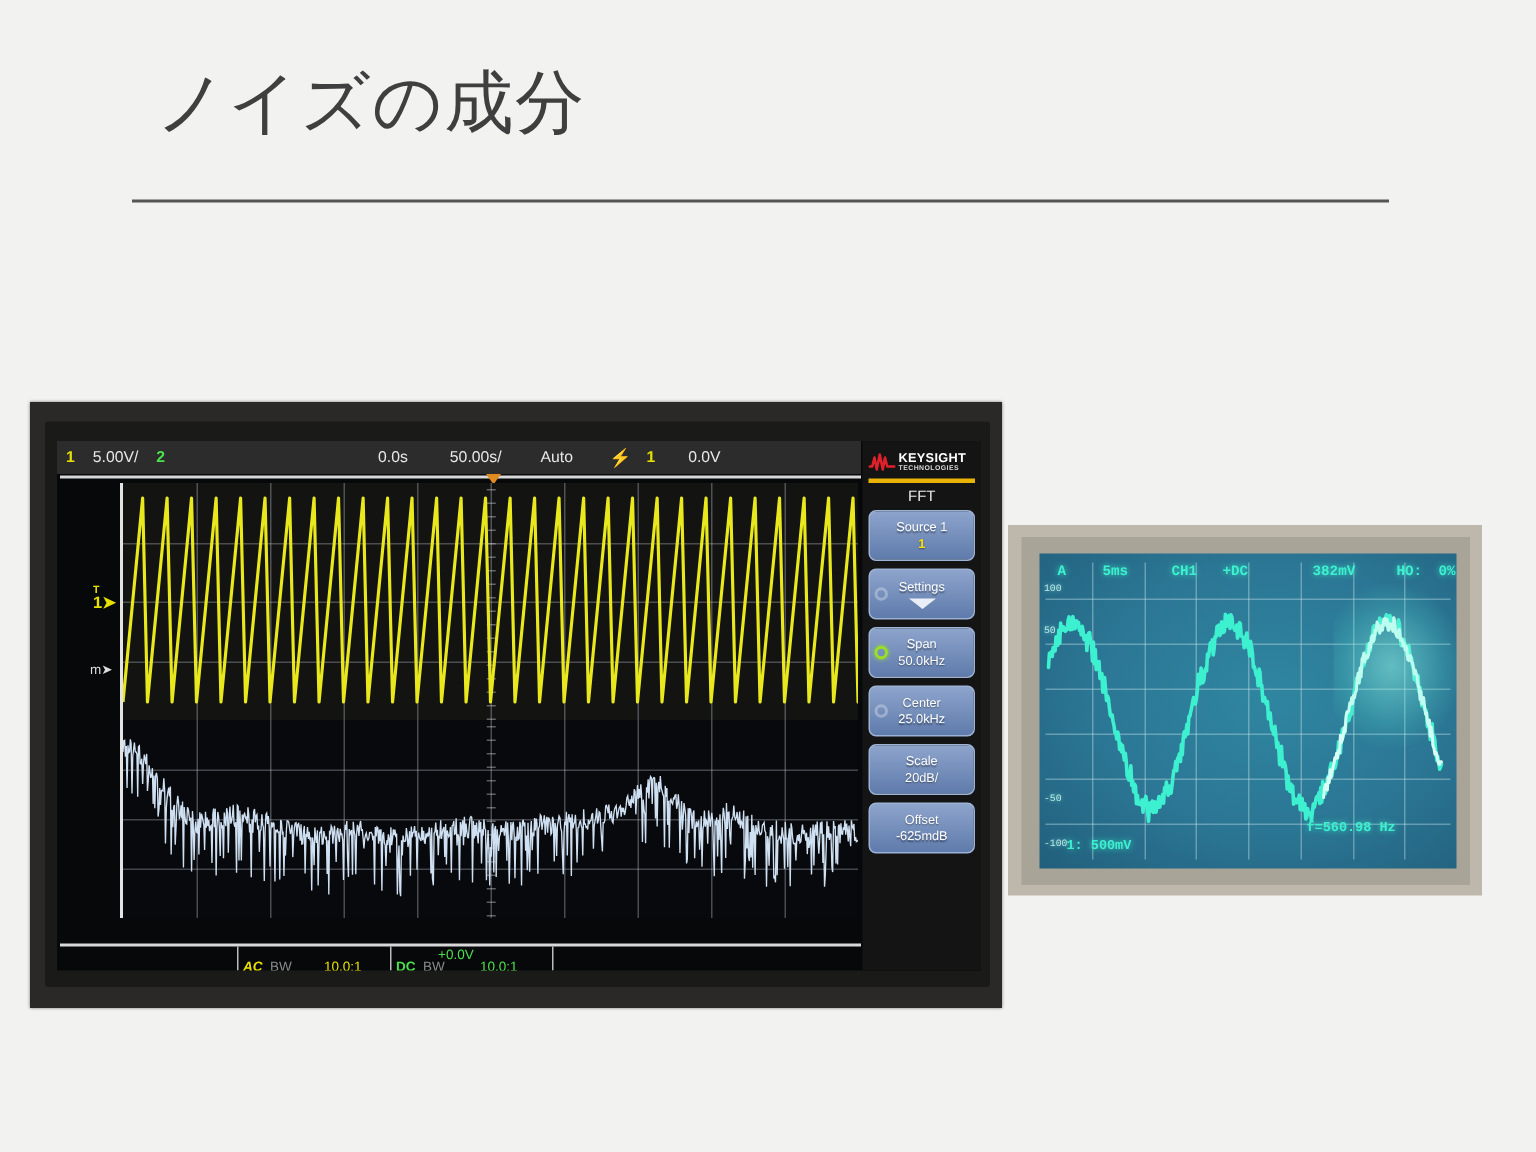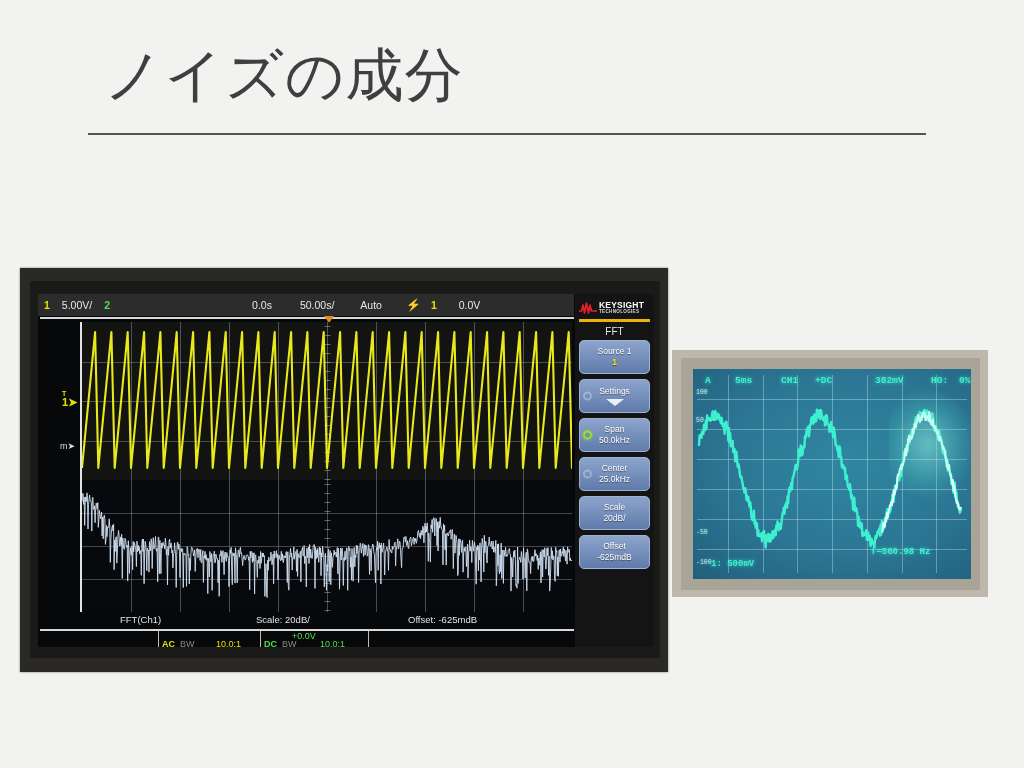--- a/index.html
+++ b/index.html
@@ -12,21 +12,21 @@
   #slide {
     position: relative;
     width: 1024px; height: 768px;
     background: #f2f2f0;
   }
 
   
   #slide-title {
     position: absolute;
     left: 104px; top: 44px;
-    font-size: 58px;
+    font-size: 46px;
     font-weight: 400;
     color: #3f3f3f;
     letter-spacing: 1px;
     line-height: 1.08;
     white-space: nowrap;
   }
   #title-rule {
     position: absolute;
     left: 88px; top: 133px;
     width: 838px; height: 2px;
@@ -376,34 +376,29 @@
                 <line x1="242.5" x2="248.5" y1="94.5" y2="94.5" stroke="rgba(205,212,225,.42)" stroke-width="1"></line>
                 <line x1="242.5" x2="248.5" y1="103.5" y2="103.5" stroke="rgba(205,212,225,.42)" stroke-width="1"></line>
                 <line x1="242.5" x2="248.5" y1="112.5" y2="112.5" stroke="rgba(205,212,225,.42)" stroke-width="1"></line>
                 <line x1="242.5" x2="248.5" y1="121.5" y2="121.5" stroke="rgba(205,212,225,.42)" stroke-width="1"></line>
                 <line x1="242.5" x2="248.5" y1="130.5" y2="130.5" stroke="rgba(205,212,225,.42)" stroke-width="1"></line>
               </g>
             <path id="fft-path" fill="none" stroke="#cfe0f2" stroke-width="0.9" d="M 0.0 21.4 L 0.5 13.8 L 1.1 13.5 L 1.6 24.4 L 2.2 17.3 L 2.7 45.4 L 3.3 16.9 L 3.8 21.8 L 4.4 21.2 L 4.9 12.9 L 5.4 15.7 L 6.0 49.0 L 6.5 24.5 L 7.1 19.1 L 7.6 15.0 L 8.2 21.2 L 8.7 21.2 L 9.3 22.6 L 9.8 51.1 L 10.3 17.8 L 10.9 17.2 L 11.4 29.1 L 12.0 29.4 L 12.5 25.8 L 13.1 42.7 L 13.6 29.9 L 14.2 23.1 L 14.7 25.4 L 15.2 29.4 L 15.8 22.6 L 16.3 47.3 L 16.9 39.5 L 17.4 30.2 L 18.0 34.9 L 18.5 38.6 L 19.1 36.7 L 19.6 32.1 L 20.1 56.0 L 20.7 37.0 L 21.2 58.8 L 21.8 37.3 L 22.3 35.2 L 22.9 38.8 L 23.4 64.4 L 24.0 59.3 L 24.5 45.4 L 25.0 56.7 L 25.6 47.0 L 26.1 46.9 L 26.7 47.4 L 27.2 38.8 L 27.8 47.0 L 28.3 82.4 L 28.9 58.2 L 29.4 52.2 L 29.9 48.0 L 30.5 45.1 L 31.0 51.0 L 31.6 44.4 L 32.1 89.7 L 32.7 59.9 L 33.2 71.5 L 33.8 57.7 L 34.3 56.7 L 34.8 83.1 L 35.4 71.0 L 35.9 57.0 L 36.5 50.5 L 37.0 54.4 L 37.6 66.0 L 38.1 64.0 L 38.7 56.9 L 39.2 65.7 L 39.7 54.3 L 40.3 98.4 L 40.8 58.0 L 41.4 65.2 L 41.9 68.9 L 42.5 69.3 L 43.0 58.2 L 43.6 59.8 L 44.1 64.2 L 44.6 67.3 L 45.2 65.2 L 45.7 101.0 L 46.3 60.7 L 46.8 68.7 L 47.4 93.4 L 47.9 74.5 L 48.5 67.7 L 49.0 74.7 L 49.5 75.1 L 50.1 65.9 L 50.6 89.7 L 51.2 61.5 L 51.7 71.8 L 52.3 62.5 L 52.8 64.4 L 53.4 67.5 L 53.9 70.1 L 54.4 86.6 L 55.0 61.2 L 55.5 71.8 L 56.1 65.1 L 56.6 70.7 L 57.2 66.8 L 57.7 74.1 L 58.3 71.0 L 58.8 70.4 L 59.3 95.3 L 59.9 63.1 L 60.4 59.0 L 61.0 71.5 L 61.5 59.1 L 62.1 103.7 L 62.6 72.2 L 63.2 61.3 L 63.7 64.2 L 64.2 71.2 L 64.8 90.6 L 65.3 68.0 L 65.9 71.2 L 66.4 70.2 L 67.0 92.1 L 67.5 61.7 L 68.1 66.8 L 68.6 70.8 L 69.1 58.8 L 69.7 62.1 L 70.2 88.5 L 70.8 65.1 L 71.3 57.7 L 71.9 69.1 L 72.4 67.4 L 73.0 63.6 L 73.5 56.5 L 74.0 68.9 L 74.6 71.3 L 75.1 68.1 L 75.7 101.8 L 76.2 56.9 L 76.8 57.7 L 77.3 93.7 L 77.9 60.4 L 78.4 72.9 L 78.9 93.7 L 79.5 63.0 L 80.0 68.1 L 80.6 63.2 L 81.1 62.3 L 81.7 65.3 L 82.2 64.9 L 82.8 69.0 L 83.3 58.2 L 83.8 62.5 L 84.4 74.9 L 84.9 69.2 L 85.5 104.8 L 86.0 66.4 L 86.6 75.2 L 87.1 61.1 L 87.7 59.3 L 88.2 68.2 L 88.7 64.2 L 89.3 63.1 L 89.8 73.0 L 90.4 70.3 L 90.9 87.9 L 91.5 73.6 L 92.0 73.4 L 92.6 62.8 L 93.1 69.8 L 93.6 71.5 L 94.2 107.4 L 94.7 75.5 L 95.3 63.0 L 95.8 62.1 L 96.4 69.3 L 96.9 64.1 L 97.5 71.5 L 98.0 97.6 L 98.5 73.7 L 99.1 68.2 L 99.6 71.6 L 100.2 68.6 L 100.7 69.2 L 101.3 107.6 L 101.8 73.1 L 102.4 74.3 L 102.9 73.5 L 103.4 75.0 L 104.0 74.7 L 104.5 106.3 L 105.1 66.6 L 105.6 67.8 L 106.2 75.3 L 106.7 74.3 L 107.3 104.0 L 107.8 78.1 L 108.3 90.4 L 108.9 73.8 L 109.4 67.2 L 110.0 67.4 L 110.5 68.2 L 111.1 72.4 L 111.6 76.0 L 112.2 73.2 L 112.7 69.9 L 113.2 91.4 L 113.8 77.2 L 114.3 71.4 L 114.9 68.7 L 115.4 68.5 L 116.0 77.7 L 116.5 69.7 L 117.1 69.0 L 117.6 72.2 L 118.1 80.5 L 118.7 69.5 L 119.2 82.7 L 119.8 82.5 L 120.3 74.5 L 120.9 70.6 L 121.4 102.4 L 122.0 75.9 L 122.5 77.9 L 123.0 71.4 L 123.6 79.3 L 124.1 74.6 L 124.7 80.3 L 125.2 78.2 L 125.8 113.6 L 126.3 78.3 L 126.9 82.6 L 127.4 96.9 L 127.9 71.6 L 128.5 78.3 L 129.0 82.0 L 129.6 73.5 L 130.1 110.3 L 130.7 82.7 L 131.2 74.9 L 131.8 75.1 L 132.3 71.2 L 132.8 82.7 L 133.4 82.5 L 133.9 74.1 L 134.5 77.3 L 135.0 79.1 L 135.6 78.4 L 136.1 102.7 L 136.7 80.2 L 137.2 116.3 L 137.7 74.7 L 138.3 75.6 L 138.8 70.6 L 139.4 71.9 L 139.9 82.4 L 140.5 74.4 L 141.0 70.6 L 141.6 80.0 L 142.1 94.6 L 142.6 74.2 L 143.2 72.0 L 143.7 77.9 L 144.3 81.3 L 144.8 72.5 L 145.4 76.3 L 145.9 76.0 L 146.5 80.2 L 147.0 106.6 L 147.5 80.2 L 148.1 69.8 L 148.6 73.3 L 149.2 67.4 L 149.7 91.3 L 150.3 104.7 L 150.8 72.7 L 151.4 76.0 L 151.9 74.6 L 152.4 73.3 L 153.0 103.1 L 153.5 67.8 L 154.1 74.5 L 154.6 76.9 L 155.2 102.9 L 155.7 76.4 L 156.3 69.9 L 156.8 71.6 L 157.3 77.3 L 157.9 69.5 L 158.4 67.3 L 159.0 73.9 L 159.5 72.7 L 160.1 79.0 L 160.6 85.6 L 161.2 79.0 L 161.7 76.7 L 162.2 75.4 L 162.8 79.0 L 163.3 80.1 L 163.9 78.9 L 164.4 75.1 L 165.0 75.2 L 165.5 74.9 L 166.1 76.1 L 166.6 80.3 L 167.1 77.1 L 167.7 109.7 L 168.2 71.4 L 168.8 77.6 L 169.3 71.3 L 169.9 71.9 L 170.4 82.4 L 171.0 73.0 L 171.5 80.8 L 172.0 72.8 L 172.6 113.9 L 173.1 77.3 L 173.7 74.8 L 174.2 81.9 L 174.8 83.4 L 175.3 97.4 L 175.9 80.2 L 176.4 83.3 L 176.9 76.2 L 177.5 79.4 L 178.0 88.5 L 178.6 71.5 L 179.1 83.4 L 179.7 78.8 L 180.2 72.9 L 180.8 76.8 L 181.3 73.1 L 181.8 77.0 L 182.4 75.6 L 182.9 116.4 L 183.5 93.0 L 184.0 83.7 L 184.6 114.3 L 185.1 117.5 L 185.7 80.1 L 186.2 90.3 L 186.7 77.1 L 187.3 80.7 L 187.8 81.0 L 188.4 80.6 L 188.9 72.1 L 189.5 76.8 L 190.0 84.7 L 190.6 79.9 L 191.1 74.1 L 191.6 103.8 L 192.2 71.0 L 192.7 78.2 L 193.3 75.1 L 193.8 74.8 L 194.4 70.7 L 194.9 77.8 L 195.5 73.8 L 196.0 99.9 L 196.5 79.0 L 197.1 75.1 L 197.6 78.2 L 198.2 79.6 L 198.7 80.7 L 199.3 71.3 L 199.8 80.1 L 200.4 73.8 L 200.9 80.9 L 201.4 82.6 L 202.0 75.6 L 202.5 77.6 L 203.1 76.0 L 203.6 77.7 L 204.2 71.6 L 204.7 76.4 L 205.3 102.4 L 205.8 71.8 L 206.3 105.7 L 206.9 110.2 L 207.4 75.6 L 208.0 74.3 L 208.5 68.4 L 209.1 77.2 L 209.6 73.1 L 210.2 90.1 L 210.7 77.8 L 211.2 78.2 L 211.8 66.9 L 212.3 79.3 L 212.9 75.0 L 213.4 72.6 L 214.0 71.4 L 214.5 91.3 L 215.1 69.4 L 215.6 96.4 L 216.1 73.6 L 216.7 76.0 L 217.2 77.8 L 217.8 76.7 L 218.3 71.4 L 218.9 101.9 L 219.4 70.7 L 220.0 69.9 L 220.5 67.4 L 221.0 76.2 L 221.6 75.8 L 222.1 65.5 L 222.7 83.6 L 223.2 76.2 L 223.8 77.8 L 224.3 106.9 L 224.9 68.1 L 225.4 77.5 L 225.9 70.4 L 226.5 66.9 L 227.0 83.5 L 227.6 64.5 L 228.1 78.0 L 228.7 69.1 L 229.2 74.2 L 229.8 78.4 L 230.3 78.4 L 230.8 70.8 L 231.4 65.3 L 231.9 64.4 L 232.5 64.9 L 233.0 108.4 L 233.6 67.4 L 234.1 78.9 L 234.7 70.0 L 235.2 77.4 L 235.7 68.4 L 236.3 76.9 L 236.8 82.3 L 237.4 66.9 L 237.9 74.9 L 238.5 67.9 L 239.0 95.7 L 239.6 72.8 L 240.1 77.1 L 240.6 66.2 L 241.2 72.1 L 241.7 73.3 L 242.3 106.9 L 242.8 85.5 L 243.4 73.4 L 243.9 86.7 L 244.5 110.3 L 245.0 84.7 L 245.5 91.2 L 246.1 71.5 L 246.6 68.9 L 247.2 101.7 L 247.7 73.2 L 248.3 70.6 L 248.8 104.7 L 249.4 72.9 L 249.9 78.6 L 250.4 87.3 L 251.0 77.3 L 251.5 76.6 L 252.1 70.1 L 252.6 74.8 L 253.2 72.4 L 253.7 72.4 L 254.3 77.1 L 254.8 71.5 L 255.3 67.5 L 255.9 93.8 L 256.4 68.3 L 257.0 81.2 L 257.5 109.2 L 258.1 80.9 L 258.6 68.0 L 259.2 80.1 L 259.7 70.1 L 260.2 67.9 L 260.8 77.2 L 261.3 105.5 L 261.9 77.8 L 262.4 80.7 L 263.0 71.2 L 263.5 79.7 L 264.1 79.0 L 264.6 67.9 L 265.1 70.9 L 265.7 110.3 L 266.2 68.5 L 266.8 66.5 L 267.3 70.9 L 267.9 68.3 L 268.4 87.2 L 269.0 77.0 L 269.5 100.2 L 270.0 68.5 L 270.6 88.8 L 271.1 101.2 L 271.7 74.1 L 272.2 67.4 L 272.8 86.8 L 273.3 75.0 L 273.9 77.4 L 274.4 65.4 L 274.9 73.6 L 275.5 65.7 L 276.0 68.9 L 276.6 102.5 L 277.1 72.1 L 277.7 70.7 L 278.2 63.2 L 278.8 64.1 L 279.3 73.2 L 279.8 69.4 L 280.4 67.0 L 280.9 63.5 L 281.5 76.4 L 282.0 67.8 L 282.6 64.6 L 283.1 75.2 L 283.7 65.0 L 284.2 66.2 L 284.7 68.1 L 285.3 76.2 L 285.8 75.2 L 286.4 64.6 L 286.9 66.7 L 287.5 94.4 L 288.0 68.6 L 288.6 72.5 L 289.1 90.6 L 289.6 70.3 L 290.2 67.1 L 290.7 64.0 L 291.3 65.3 L 291.8 71.9 L 292.4 74.3 L 292.9 88.0 L 293.5 102.8 L 294.0 75.0 L 294.5 67.8 L 295.1 70.0 L 295.6 61.2 L 296.2 90.3 L 296.7 65.9 L 297.3 62.7 L 297.8 68.3 L 298.4 65.0 L 298.9 104.0 L 299.4 62.9 L 300.0 72.3 L 300.5 69.4 L 301.1 68.1 L 301.6 63.2 L 302.2 73.5 L 302.7 95.0 L 303.3 71.8 L 303.8 71.7 L 304.3 68.8 L 304.9 66.9 L 305.4 70.1 L 306.0 72.1 L 306.5 90.3 L 307.1 59.5 L 307.6 69.3 L 308.2 69.3 L 308.7 71.6 L 309.2 71.2 L 309.8 73.0 L 310.3 66.4 L 310.9 69.4 L 311.4 67.4 L 312.0 67.0 L 312.5 63.3 L 313.1 62.1 L 313.6 85.8 L 314.1 71.0 L 314.7 67.0 L 315.2 64.5 L 315.8 58.8 L 316.3 69.0 L 316.9 66.7 L 317.4 61.2 L 318.0 61.9 L 318.5 70.5 L 319.0 78.6 L 319.6 87.6 L 320.1 68.5 L 320.7 68.5 L 321.2 67.0 L 321.8 57.3 L 322.3 56.9 L 322.9 58.9 L 323.4 62.1 L 323.9 56.4 L 324.5 65.4 L 325.0 65.1 L 325.6 60.7 L 326.1 67.6 L 326.7 68.6 L 327.2 62.7 L 327.8 59.1 L 328.3 58.0 L 328.8 57.1 L 329.4 65.6 L 329.9 63.3 L 330.5 59.7 L 331.0 58.2 L 331.6 57.3 L 332.1 64.4 L 332.7 58.4 L 333.2 61.3 L 333.7 58.5 L 334.3 63.3 L 334.8 61.5 L 335.4 57.1 L 335.9 51.9 L 336.5 50.5 L 337.0 54.9 L 337.6 57.2 L 338.1 52.9 L 338.6 58.6 L 339.2 50.4 L 339.7 54.8 L 340.3 55.2 L 340.8 46.2 L 341.4 47.8 L 341.9 62.9 L 342.5 50.7 L 343.0 43.3 L 343.5 52.6 L 344.1 46.1 L 344.6 51.9 L 345.2 42.9 L 345.7 49.8 L 346.3 81.3 L 346.8 53.1 L 347.4 60.4 L 347.9 62.7 L 348.4 82.1 L 349.0 44.8 L 349.5 48.4 L 350.1 39.5 L 350.6 52.3 L 351.2 40.4 L 351.7 37.7 L 352.3 38.6 L 352.8 56.0 L 353.3 39.4 L 353.9 38.4 L 354.4 38.6 L 355.0 65.6 L 355.5 41.8 L 356.1 71.0 L 356.6 44.8 L 357.2 41.3 L 357.7 48.2 L 358.2 37.4 L 358.8 45.4 L 359.3 47.0 L 359.9 49.6 L 360.4 50.6 L 361.0 84.9 L 361.5 43.9 L 362.1 51.3 L 362.6 45.3 L 363.1 69.9 L 363.7 53.9 L 364.2 85.1 L 364.8 53.8 L 365.3 52.9 L 365.9 55.2 L 366.4 56.0 L 367.0 52.1 L 367.5 52.5 L 368.0 50.2 L 368.6 49.9 L 369.1 59.2 L 369.7 56.5 L 370.2 49.5 L 370.8 56.9 L 371.3 88.6 L 371.9 62.3 L 372.4 54.0 L 372.9 73.2 L 373.5 65.2 L 374.0 55.4 L 374.6 59.5 L 375.1 63.5 L 375.7 95.6 L 376.2 92.9 L 376.8 58.8 L 377.3 75.4 L 377.8 59.2 L 378.4 59.5 L 378.9 63.7 L 379.5 72.4 L 380.0 62.3 L 380.6 60.3 L 381.1 92.2 L 381.7 71.4 L 382.2 67.5 L 382.7 71.4 L 383.3 68.7 L 383.8 67.0 L 384.4 86.5 L 384.9 77.0 L 385.5 64.1 L 386.0 97.9 L 386.6 72.7 L 387.1 70.1 L 387.6 60.3 L 388.2 71.1 L 388.7 66.6 L 389.3 67.7 L 389.8 82.5 L 390.4 60.4 L 390.9 65.2 L 391.5 71.2 L 392.0 66.3 L 392.5 61.8 L 393.1 67.4 L 393.6 85.2 L 394.2 104.2 L 394.7 67.1 L 395.3 70.1 L 395.8 65.0 L 396.4 91.0 L 396.9 66.7 L 397.4 79.9 L 398.0 62.9 L 398.5 79.9 L 399.1 102.0 L 399.6 68.0 L 400.2 58.5 L 400.7 62.1 L 401.3 69.9 L 401.8 92.0 L 402.3 55.3 L 402.9 72.6 L 403.4 61.7 L 404.0 61.5 L 404.5 76.8 L 405.1 83.0 L 405.6 67.1 L 406.2 65.5 L 406.7 64.1 L 407.2 57.1 L 407.8 64.6 L 408.3 66.2 L 408.9 64.9 L 409.4 61.3 L 410.0 68.4 L 410.5 69.1 L 411.1 61.1 L 411.6 72.2 L 412.1 67.1 L 412.7 68.6 L 413.2 72.5 L 413.8 60.4 L 414.3 105.8 L 414.9 93.8 L 415.4 64.1 L 416.0 85.7 L 416.5 63.8 L 417.0 90.9 L 417.6 94.0 L 418.1 74.7 L 418.7 91.7 L 419.2 63.1 L 419.8 98.5 L 420.3 70.2 L 420.9 75.2 L 421.4 103.4 L 421.9 70.0 L 422.5 74.1 L 423.0 76.4 L 423.6 67.4 L 424.1 73.6 L 424.7 76.5 L 425.2 76.3 L 425.8 74.7 L 426.3 70.0 L 426.8 69.5 L 427.4 68.4 L 427.9 73.8 L 428.5 75.1 L 429.0 111.1 L 429.6 77.5 L 430.1 79.4 L 430.7 97.1 L 431.2 79.9 L 431.7 71.3 L 432.3 77.1 L 432.8 70.0 L 433.4 79.8 L 433.9 105.7 L 434.5 104.4 L 435.0 108.2 L 435.6 67.0 L 436.1 103.5 L 436.6 80.3 L 437.2 79.6 L 437.7 77.1 L 438.3 79.0 L 438.8 82.4 L 439.4 71.5 L 439.9 75.9 L 440.5 79.7 L 441.0 99.2 L 441.5 67.8 L 442.1 79.1 L 442.6 79.0 L 443.2 98.1 L 443.7 77.8 L 444.3 72.2 L 444.8 110.9 L 445.4 68.9 L 445.9 72.0 L 446.4 78.4 L 447.0 82.5 L 447.5 82.6 L 448.1 82.2 L 448.6 93.6 L 449.2 79.6 L 449.7 76.8 L 450.3 80.7 L 450.8 76.1 L 451.3 81.8 L 451.9 81.1 L 452.4 75.1 L 453.0 69.7 L 453.5 76.1 L 454.1 73.5 L 454.6 75.5 L 455.2 80.5 L 455.7 75.2 L 456.2 89.4 L 456.8 78.0 L 457.3 85.2 L 457.9 80.8 L 458.4 71.8 L 459.0 103.0 L 459.5 76.8 L 460.1 69.7 L 460.6 97.0 L 461.1 74.0 L 461.7 69.7 L 462.2 77.1 L 462.8 67.7 L 463.3 78.9 L 463.9 89.1 L 464.4 80.3 L 465.0 68.2 L 465.5 75.6 L 466.0 67.6 L 466.6 95.4 L 467.1 76.2 L 467.7 111.1 L 468.2 103.7 L 468.8 85.5 L 469.3 67.5 L 469.9 78.5 L 470.4 70.8 L 470.9 80.0 L 471.5 76.0 L 472.0 76.3 L 472.6 97.8 L 473.1 101.4 L 473.7 67.3 L 474.2 72.4 L 474.8 70.6 L 475.3 95.7 L 475.8 77.2 L 476.4 96.3 L 476.9 71.1 L 477.5 69.7 L 478.0 82.1 L 478.6 68.9 L 479.1 75.9 L 479.7 76.2 L 480.2 71.6 L 480.7 73.3 L 481.3 66.9 L 481.8 76.4 L 482.4 69.1 L 482.9 73.0 L 483.5 81.0 L 484.0 70.4 L 484.6 78.6 L 485.1 84.1 L 485.6 66.9 L 486.2 71.2 L 486.7 72.3 L 487.3 69.3 L 487.8 80.5 L 488.4 78.0 L 488.9 81.0 L 489.5 80.4 L 490.0 81.0 "></path>
           </svg>
         </div>
 
-        <div id="s1-infobar">
-          <span style="left:82px">FFT(Ch1)</span>
-          <span style="left:218px">Scale: 20dB/</span>
-          <span style="left:370px">Offset: -625mdB</span>
-        </div>
         <div id="s1-sep"></div>
 
         <div id="s1-chanbar">
           <div class="vdiv" style="left:120px; top:0; height:16px;"></div>
           <div class="vdiv" style="left:222px; top:0; height:16px;"></div>
           <div class="vdiv" style="left:330px; top:0; height:16px;"></div>
 
           <span class="cell val-y" style="left:150px; top:0;margin-top:48px;">-7.5625V</span>
-          <span class="cell lbl-ac" style="left:124px; top:8px;">AC</span>
+          <span class="cell lbl-ac" style="left:124px; top:8px;font-style:italic;">AC</span>
           <span class="cell lbl-bw" style="left:142px; top:8px;">BW</span>
           <span class="cell val-y" style="left:178px; top:8px;">10.0:1</span>
 
           <span class="cell val-g" style="left:254px; top:0;">+0.0V</span>
           <span class="cell lbl-dc" style="left:226px; top:8px;">DC</span>
           <span class="cell lbl-bw" style="left:244px; top:8px;">BW</span>
           <span class="cell val-g" style="left:282px; top:8px;">10.0:1</span>
         </div>
 
         <div id="s1-menu">

